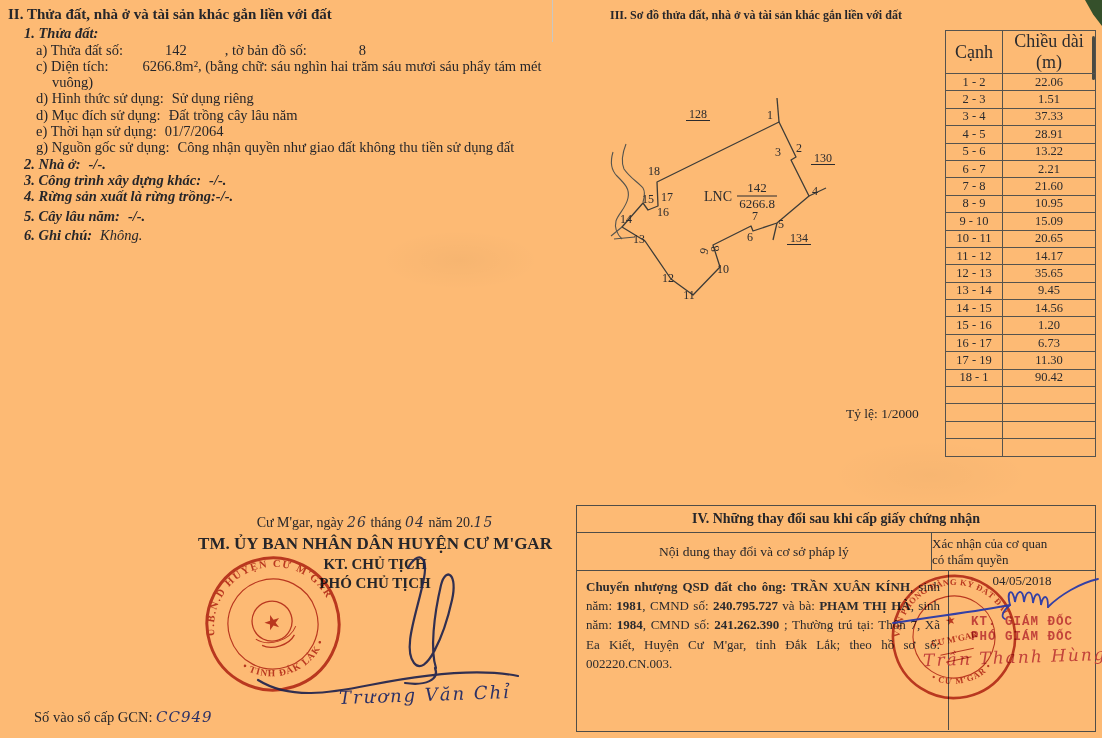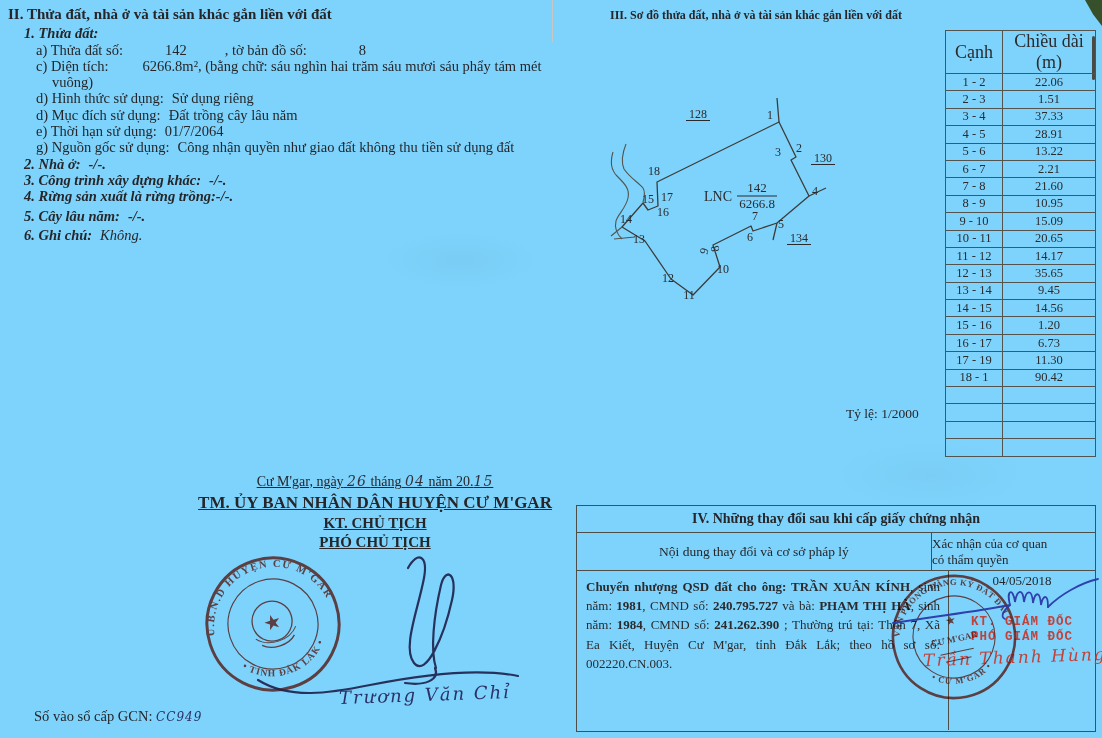--- a/index.html
+++ b/index.html
@@ -1,16 +1,16 @@
 <!DOCTYPE html>
 <html><head>
 <meta charset="utf-8">
 <style>
   html,body{margin:0;padding:0;background:#e8e6e2;}
-  #page{position:relative;width:1102px;height:738px;background:#7dd3fc;overflow:hidden;
+  #page{position:relative;width:1102px;height:738px;background:#fdba74;overflow:hidden;
         font-family:"Liberation Serif","DejaVu Serif",serif;color:#26262a;}
   .abs{position:absolute;}
   
   .blotch{position:absolute;border-radius:50%;pointer-events:none;}
   .fold{position:absolute;width:1px;background:#c9c7c2;}
   .corner-green{position:absolute;right:0;top:0;width:20px;height:26px;
      background:#35502b;clip-path:polygon(15% 0,100% 0,100% 100%,55% 55%);}
   .edge-mark{position:absolute;width:3px;background:#4a4a42;border-radius:2px;}
 
   
@@ -38,30 +38,30 @@
 
   
   #diagram{left:580px;top:90px;}
   .dg-line{fill:none;stroke:#3d3c38;stroke-width:1.3;stroke-linejoin:round;}
   .dg-thin{fill:none;stroke:#55544e;stroke-width:1.1;}
   .dg-num{font-family:"Liberation Serif",serif;font-size:12px;fill:#2b2b2e;text-anchor:middle;}
   .dg-underline{stroke:#2b2b2e;stroke-width:1;}
   .dg-frac{stroke:#2b2b2e;stroke-width:1;}
 
   
-  #issue{left:175px;top:473px;width:400px;text-align:center;text-decoration:underline;}
+  #issue{left:175px;top:514px;width:400px;text-align:center;}
   #date-line{font-size:14px;}
   .hw{font-family:"DejaVu Serif",serif;font-style:italic;color:#32323e;letter-spacing:1px;}
   #issue .b1{font-weight:bold;font-size:17px;margin-top:3px;}
   #issue .b2{font-weight:bold;font-size:15px;margin-top:2px;}
   .signame{font-family:"DejaVu Serif",serif;font-style:italic;font-size:18px;
      color:#2c3166;letter-spacing:2px;transform:rotate(-2deg);}
   #sig-name-left{left:325px;top:684px;width:200px;text-align:center;}
   #footer-reg{left:34px;top:708px;font-size:14.5px;}
-  #footer-reg .hwv{font-family:"DejaVu Serif",serif;font-style:italic;color:#2c3166;font-size:12px;letter-spacing:1px;}
+  #footer-reg .hwv{font-family:"DejaVu Serif",serif;font-style:italic;color:#2c3166;font-size:15px;letter-spacing:1px;}
 
   
   .stamp{mix-blend-mode:multiply;opacity:.88;}
   .arc-text{font-family:"Liberation Serif",serif;font-weight:bold;fill:#b23329;}
   .stamp-star{font-family:"DejaVu Sans",sans-serif;fill:#b23329;text-anchor:middle;}
 
   
   #sec4{left:576px;top:505px;width:518px;height:225px;border:1.5px solid #4f4d48;}
   #sec4 .title{height:26px;line-height:26px;text-align:center;font-weight:bold;font-size:14px;
      border-bottom:1.5px solid #4f4d48;}

